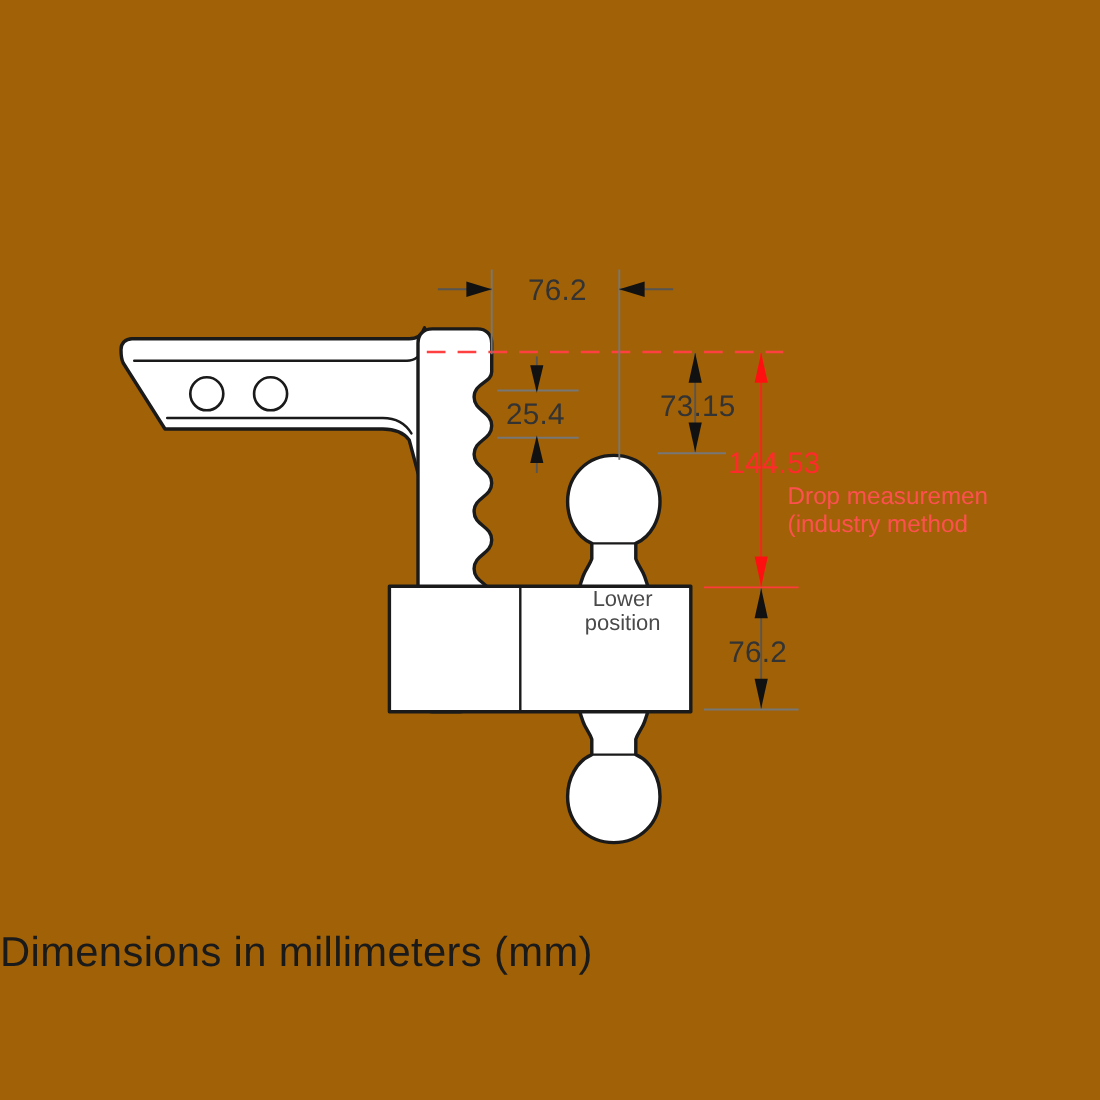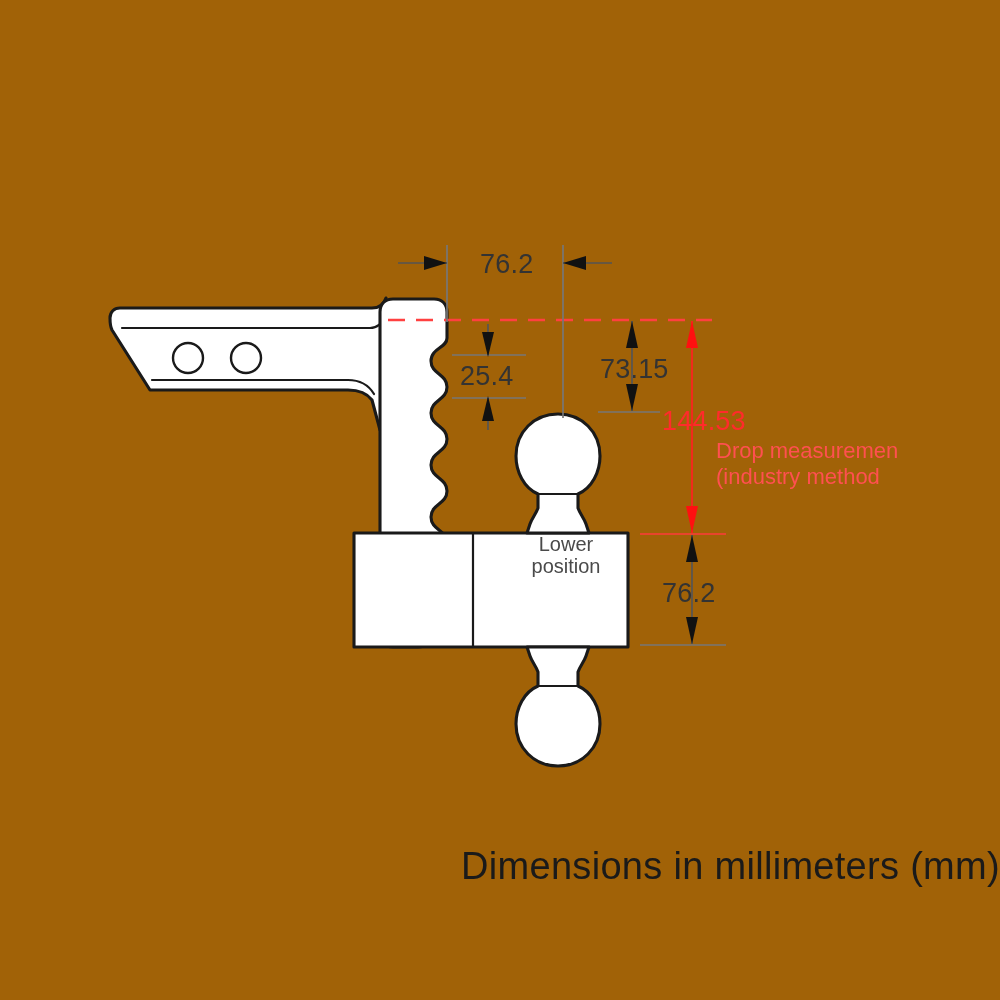--- a/index.html
+++ b/index.html
@@ -103,21 +103,21 @@
     font-family: "Liberation Sans", sans-serif;
     font-size: 20px;
     fill: #4a4a4a;
     text-anchor: middle;
   }
   .caption-bar {
     position: absolute;
     left: 0;
     top: 845px;
     width: 1000px;
-    text-align: right;
+    text-align: left;
   }
   .caption-text {
     font-family: "Liberation Sans", sans-serif;
     font-size: 38px;
     color: #1a1a1a;
     letter-spacing: 0.3px;
   }
 </style>
 </head>
 <body>

